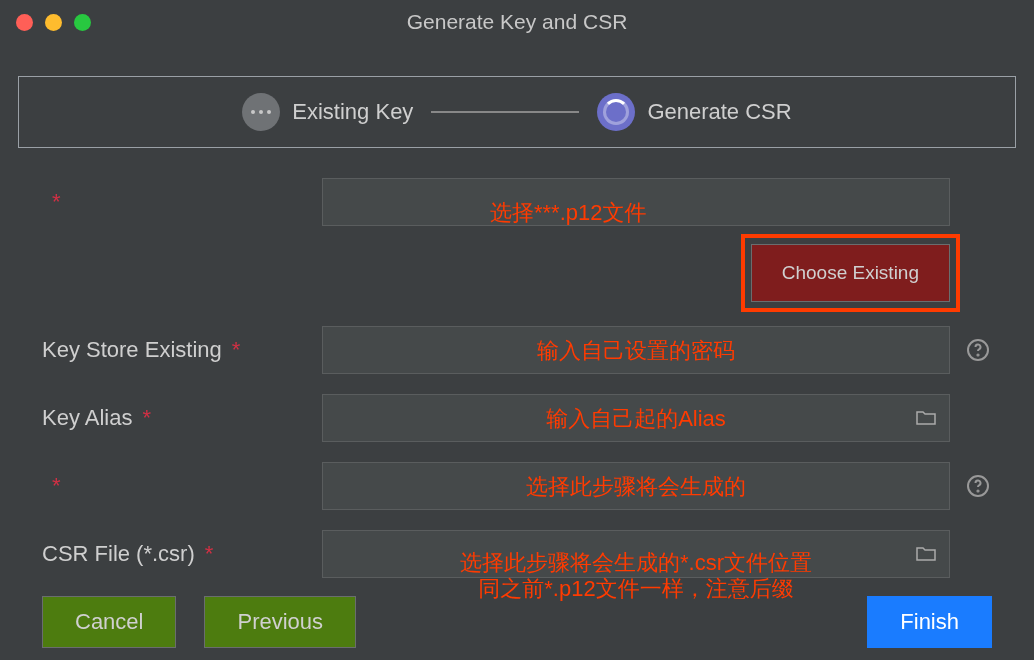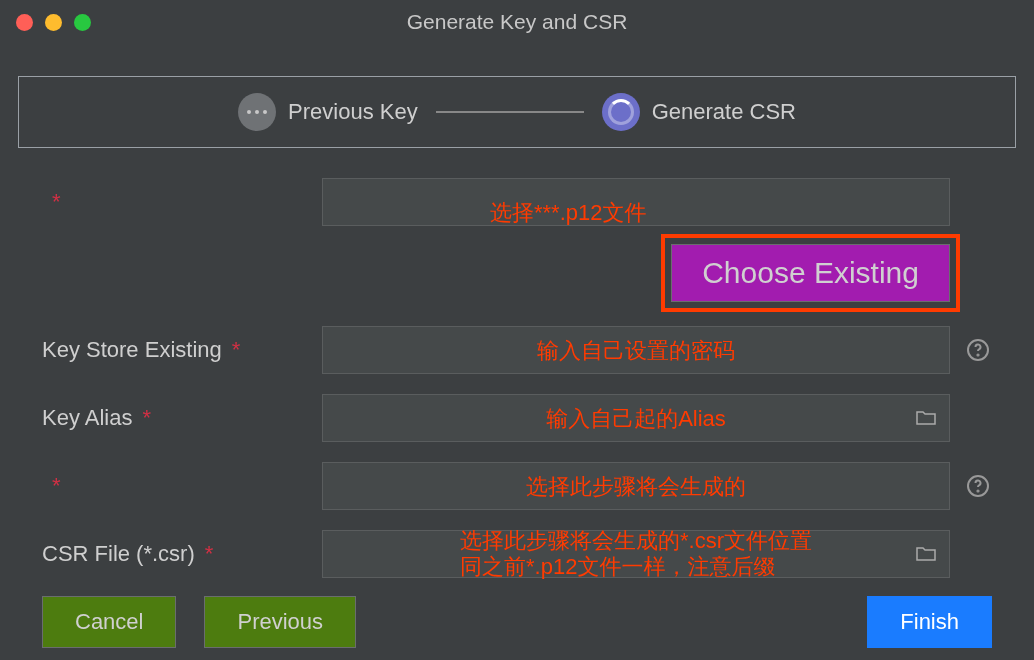--- a/index.html
+++ b/index.html
@@ -134,41 +134,41 @@
       width: 28px; height: 28px;
       flex-shrink: 0;
       color: #999;
       display:flex; align-items:center; justify-content:center;
     }
     .annotation {
       position: absolute;
       color: #ff3b00;
       font-size: 22px;
       font-weight: 500;
-      text-align: left;
+      text-align: center;
       pointer-events: none;
       white-space: nowrap;
     }
     .highlight-box {
       position:absolute;
       border: 4px solid #ff3b00;
       pointer-events:none;
     }
     .choose-existing-row {
       display:flex; justify-content:flex-end;
       margin: 6px 0 22px 0;
       position: relative;
     }
     .choose-btn {
       height: 58px;
       padding: 0 30px;
-      background: #a21caf;
+      background: #7f1d1d;
       border: 1px solid #6a6d6e;
       color: #d0d0d0;
-      font-size: 30px;
+      font-size: 19px;
     }
     .footer {
       position:absolute;
       left: 42px; right: 42px; bottom: 12px;
       display:flex;
       gap: 28px;
       align-items:center;
     }
     .btn {
       height: 52px;
@@ -178,21 +178,21 @@
       color: #d0d0d0;
       font-size: 22px;
     }
     .btn.primary {
       background: #1a7cff;
       border-color: #1a7cff;
       color: #fff;
     }
     .spacer { flex:1; }
     .ann-center { left:50%; transform:translateX(-50%); }
-    .ann-twoLine { line-height: 1.2; }
+    .ann-twoLine { line-height: 1.2; margin-top: 22px; }
   </style>
 </head>
 <body>
 
 <div class="titlebar">
   <div class="traffic-lights">
     <div class="traffic-light tl-close"></div>
     <div class="traffic-light tl-min"></div>
     <div class="traffic-light tl-max"></div>
   </div>
@@ -201,21 +201,21 @@
 
 <div class="stepper-box">
   <div class="step">
     <div class="step-icon done">
       <div class="dots">
           <span></span>
           <span></span>
           <span></span>
         </div>
     </div>
-    <div class="step-label">Previous Key</div>
+    <div class="step-label">Existing Key</div>
   </div>
   <div class="step-line"></div>
   <div class="step">
     <div class="step-icon active">
       <div class="spinner"></div>
     </div>
     <div class="step-label">Generate CSR</div>
   </div>
 </div>
 

